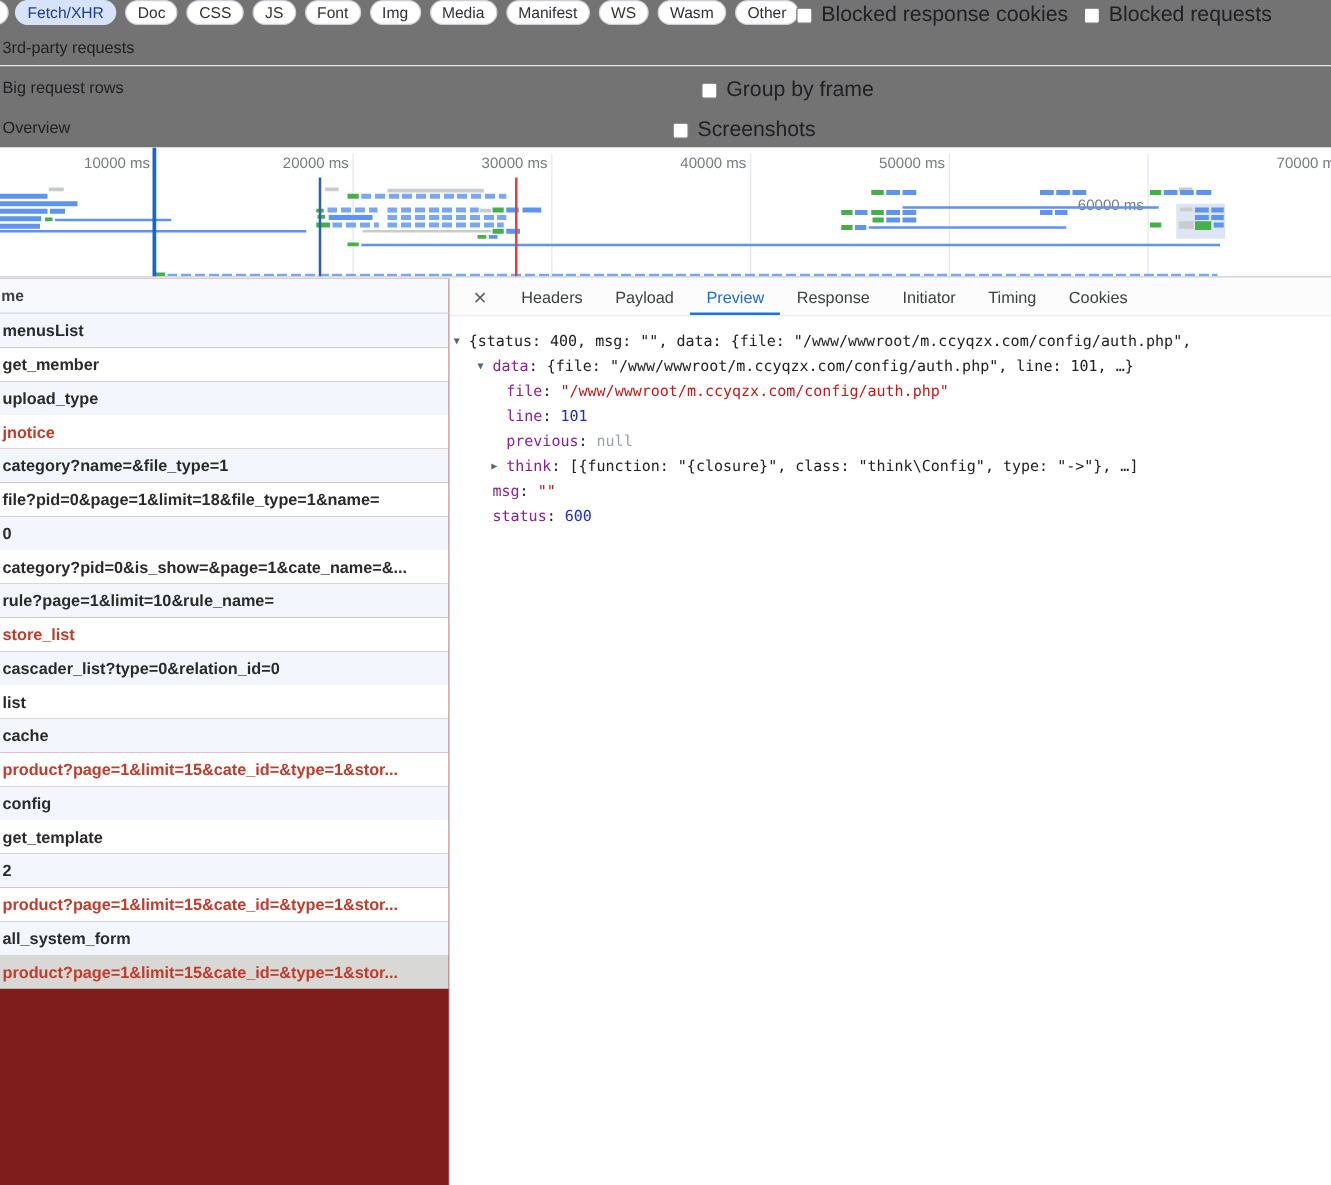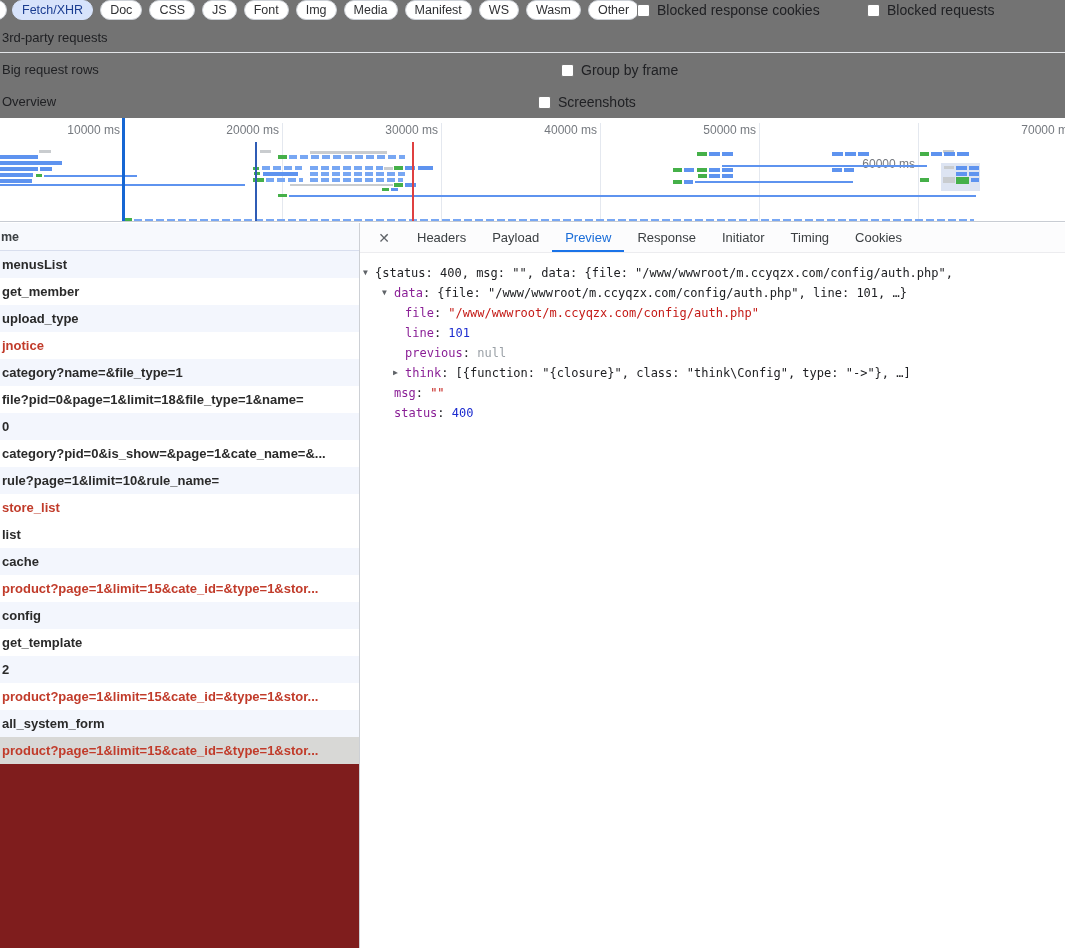--- a/index.html
+++ b/index.html
@@ -8,21 +8,21 @@
   #root { position:relative; width:1065px; height:948px; background:#fff; overflow:hidden; color:#202124; }
 
   
   #topbar { position:absolute; left:0; top:0; width:1065px; height:118px; background:#737373; }
   .filter-row { position:absolute; left:0; top:0; width:1065px; height:23px; }
   .pill-frag { position:absolute; left:-14px; top:0; width:21px; height:20px; border:1px solid #cdd1d7; border-radius:10px; background:#fff; }
   #pills { position:absolute; left:12px; top:0; display:flex; gap:7px; }
   .pill { height:20px; line-height:18px; padding:0 9px; border:1px solid #cdd1d7; border-radius:10px;
           background:#fff; color:#303134; font-size:12.5px; white-space:nowrap; cursor:default; }
   .pill.selected { background:#d7e3fb; border-color:#d7e3fb; color:#1b3d91; }
-  .cb-group { position:absolute; top:2px; display:flex; align-items:center; font-size:14px; color:#202124; }
+  .cb-group { position:absolute; top:2px; display:flex; align-items:center; font-size:17px; color:#202124; }
   .cb { width:13px; height:13px; border:1px solid #767676; border-radius:2px; background:#fff; margin-right:7px; flex:0 0 auto; }
   .row-label { position:absolute; left:2px; font-size:13px; color:#202124; white-space:nowrap; }
   .hdiv { position:absolute; left:0; width:1065px; height:1px; background:#e3e5e8; }
 
   
   #overview { position:absolute; left:0; top:118px; width:1065px; height:104px; background:#fff;
               border-bottom:1px solid #c8ccd3; overflow:hidden; }
   .gridline { position:absolute; top:5px; bottom:0; width:1px; background:#e4e8ef; }
   .tick { position:absolute; top:5px; font-size:12px; color:#75797f; white-space:nowrap; transform:translateX(-100%); }
   .bar { position:absolute; }
@@ -203,20 +203,21 @@
           <div class="req-row stripe">menusList</div>
           <div class="req-row">get_member</div>
           <div class="req-row stripe">upload_type</div>
           <div class="req-row error">jnotice</div>
           <div class="req-row stripe">category?name=&amp;file_type=1</div>
           <div class="req-row">file?pid=0&amp;page=1&amp;limit=18&amp;file_type=1&amp;name=</div>
           <div class="req-row stripe">0</div>
           <div class="req-row">category?pid=0&amp;is_show=&amp;page=1&amp;cate_name=&amp;...</div>
           <div class="req-row stripe">rule?page=1&amp;limit=10&amp;rule_name=</div>
           <div class="req-row error">store_list</div>
+          <div class="req-row stripe">cascader_list?type=0&amp;relation_id=0</div>
           <div class="req-row">list</div>
           <div class="req-row stripe">cache</div>
           <div class="req-row error">product?page=1&amp;limit=15&amp;cate_id=&amp;type=1&amp;stor...</div>
           <div class="req-row stripe">config</div>
           <div class="req-row">get_template</div>
           <div class="req-row stripe">2</div>
           <div class="req-row error">product?page=1&amp;limit=15&amp;cate_id=&amp;type=1&amp;stor...</div>
           <div class="req-row stripe">all_system_form</div>
           <div class="req-row error selected">product?page=1&amp;limit=15&amp;cate_id=&amp;type=1&amp;stor...</div>
         </div>
@@ -233,18 +234,18 @@
           <div class="tab">Cookies</div>
         </div>
       <div id="preview">
           <div class="pline" style="padding-left: 15px;"><span class="arrow" style="left: 3px;">▼</span><span class="seg plain">{status: 400, msg: "", data: {file: "/www/wwwroot/m.ccyqzx.com/config/auth.php",</span></div>
           <div class="pline" style="padding-left: 34px;"><span class="arrow" style="left: 22px;">▼</span><span class="seg key">data</span><span class="seg plain">: {file: "/www/wwwroot/m.ccyqzx.com/config/auth.php", line: 101, …}</span></div>
           <div class="pline" style="padding-left: 45px;"><span class="seg key">file</span><span class="seg plain">: </span><span class="seg string">"/www/wwwroot/m.ccyqzx.com/config/auth.php"</span></div>
           <div class="pline" style="padding-left: 45px;"><span class="seg key">line</span><span class="seg plain">: </span><span class="seg number">101</span></div>
           <div class="pline" style="padding-left: 45px;"><span class="seg key">previous</span><span class="seg plain">: </span><span class="seg null">null</span></div>
           <div class="pline" style="padding-left: 45px;"><span class="arrow" style="left: 33px;">▶</span><span class="seg key">think</span><span class="seg plain">: [{function: "{closure}", class: "think\Config", type: "-&gt;"}, …]</span></div>
           <div class="pline" style="padding-left: 34px;"><span class="seg key">msg</span><span class="seg plain">: </span><span class="seg string">""</span></div>
-          <div class="pline" style="padding-left: 34px;"><span class="seg key">status</span><span class="seg plain">: </span><span class="seg number">400</span></div>
+          <div class="pline" style="padding-left: 34px;"><span class="seg key">status</span><span class="seg plain">: </span><span class="seg number">600</span></div>
         </div>
     </div>
   </div>
 
 </div>
 
 </body></html>

